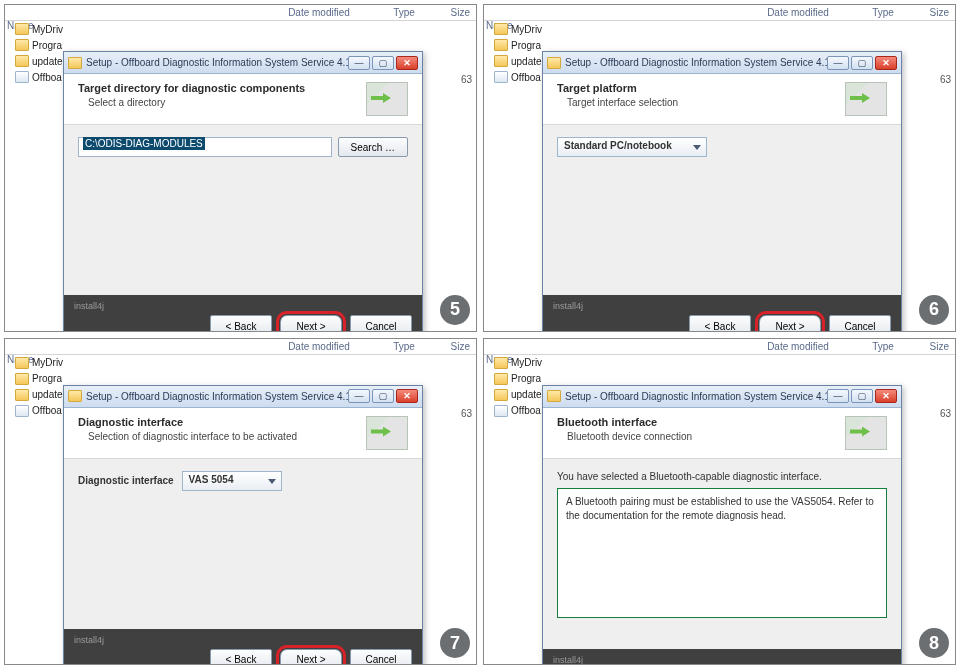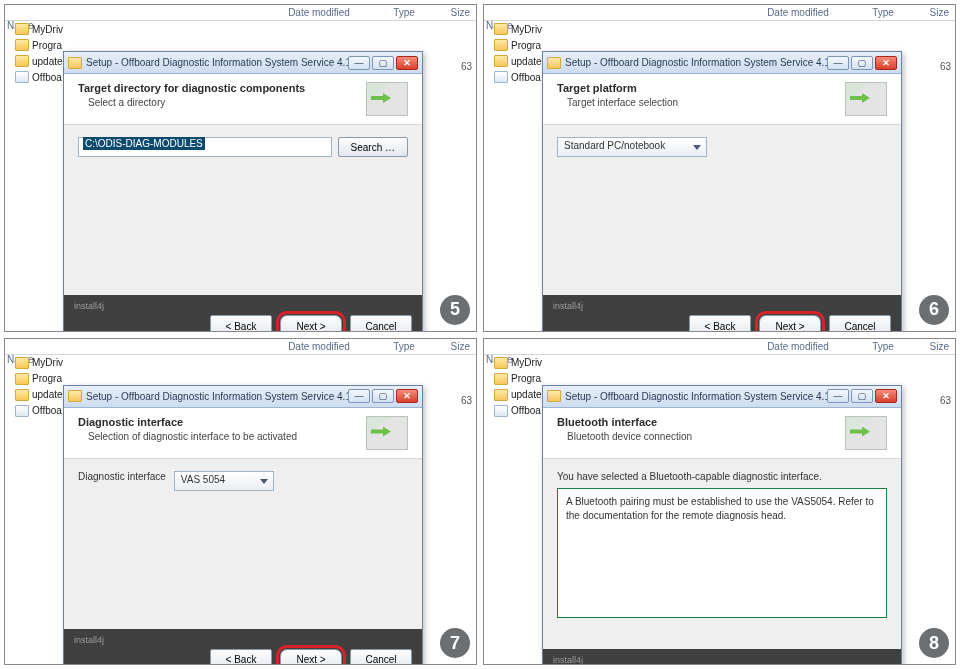--- a/index.html
+++ b/index.html
@@ -10,21 +10,21 @@
   .eh-name { flex: 1; margin-top: 26px; }
   .eh-date { width: 110px; text-align: center; }
   .eh-type { width: 60px; text-align: center; }
   .eh-size { width: 40px; text-align: right; padding-right: 4px; }
   .explorer-body { position: relative; height: calc(100% - 16px); }
   .file-list { position: absolute; top: 0; left: 10px; }
   .file-row { display: flex; align-items: center; height: 16px; font-size: 10px; color: #222; }
   .file-row .ficon { width: 14px; height: 12px; margin-right: 3px; }
   .folder-icon { background: linear-gradient(#ffe9a8,#f5c75b); border: 1px solid #d4a93b; border-radius: 1px; }
   .exe-icon { background: linear-gradient(#fff,#dde7f2); border: 1px solid #9fb5cb; border-radius: 1px; }
-  .file-size-col { position: absolute; top: 40px; right: 4px; font-size: 10px; color: #555; }
+  .file-size-col { position: absolute; top: 53px; right: 4px; font-size: 10px; color: #555; }
   
   
   .dialog { position: absolute; top: 30px; left: 58px; width: 360px; background: #f2f2f2; border: 1px solid #6a82a6; box-shadow: 2px 2px 6px rgba(0,0,0,.25); }
   .titlebar { display: flex; align-items: center; height: 22px; background: linear-gradient(#e8eff9,#cddcef); border-bottom: 1px solid #9db4d1; padding: 0 4px; }
   .tb-icon { width: 14px; height: 12px; background: linear-gradient(#ffe9a8,#f5c75b); border: 1px solid #d4a93b; border-radius: 1px; margin-right: 4px; }
   .tb-title { flex: 1; font-size: 10px; color: #2b3b55; white-space: nowrap; overflow: hidden; }
   .tb-btns { display: flex; gap: 2px; }
   .tb-btn { width: 22px; height: 14px; border: 1px solid #7a95b8; border-radius: 2px; background: linear-gradient(#f4f8fd,#d3e1f1); display: flex; align-items: center; justify-content: center; font-size: 9px; color: #2b3b55; }
   .tb-close { background: linear-gradient(#f58a7a,#d9402b); border-color: #a8271a; color: #fff; font-weight: bold; }
   
@@ -34,21 +34,21 @@
   .dlg-h2 { font-size: 10px; color: #444; padding-left: 10px; }
   .dlg-head-img { width: 42px; height: 34px; background: linear-gradient(135deg,#d9e5d9 30%,#e4e4e4 30%); border: 1px solid #b8c4b8; position: relative; }
   .dlg-head-img::after { content:""; position:absolute; left:4px; top:10px; width:20px; height:10px; background:#6fbf4b; clip-path: polygon(0 30%, 60% 30%, 60% 0, 100% 50%, 60% 100%, 60% 70%, 0 70%); }
   
   .dlg-body { min-height: 170px; padding: 12px 14px; background: #efefef; position: relative; }
   .path-row { display: flex; gap: 6px; align-items: center; }
   .path-input { flex: 1; height: 20px; border: 1px solid #9fb5cb; background: #fff; font-size: 10px; padding: 0 4px; }
   .path-input .seltext { background: #0c4a6e; color: #fff; padding: 1px 2px; }
   .search-btn { height: 20px; padding: 0 12px; font-size: 10px; border: 1px solid #8a9aad; background: linear-gradient(#fdfdfd,#e3e8ee); border-radius: 2px; }
   
-  .sel-row { display:flex; align-items:flex-start; gap:8px; font-size:10px; color:#333; }
+  .sel-row { display:flex; align-items:center; gap:8px; font-size:10px; color:#333;font-weight:bold; }
   .sel-ctrl { height: 20px; min-width: 150px; border: 1px solid #9fb5cb; background: linear-gradient(#fff,#e9eef4); font-size: 10px; padding: 2px 18px 2px 6px; position: relative; }
   .sel-ctrl::after { content:""; position:absolute; right:5px; top:7px; width:0; height:0; border-left:4px solid transparent; border-right:4px solid transparent; border-top:5px solid #4a5a73; }
   
   .info-text { font-size:10px; color:#333; margin-bottom:6px; }
   .info-box { border:1px solid #15803d; background:#fff; padding:6px 8px; font-size:10px; color:#333; line-height:1.4; height: 130px; }
   
   .dlg-foot { padding: 6px 10px 10px 10px; background:#404040; }
   .install4j { font-size:9px; color:#9a9a9a; margin-bottom:4px; }
   .btn-row { display:flex; justify-content:flex-end; gap:8px; }
   .nav-btn { height:22px; min-width:62px; padding:0 10px; font-size:10px; border:1px solid #8a9aad; background:linear-gradient(#fdfdfd,#e3e8ee); border-radius:2px; }

